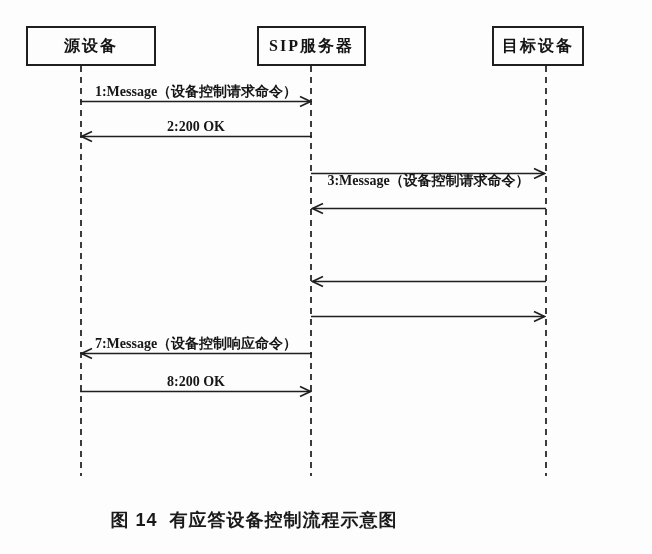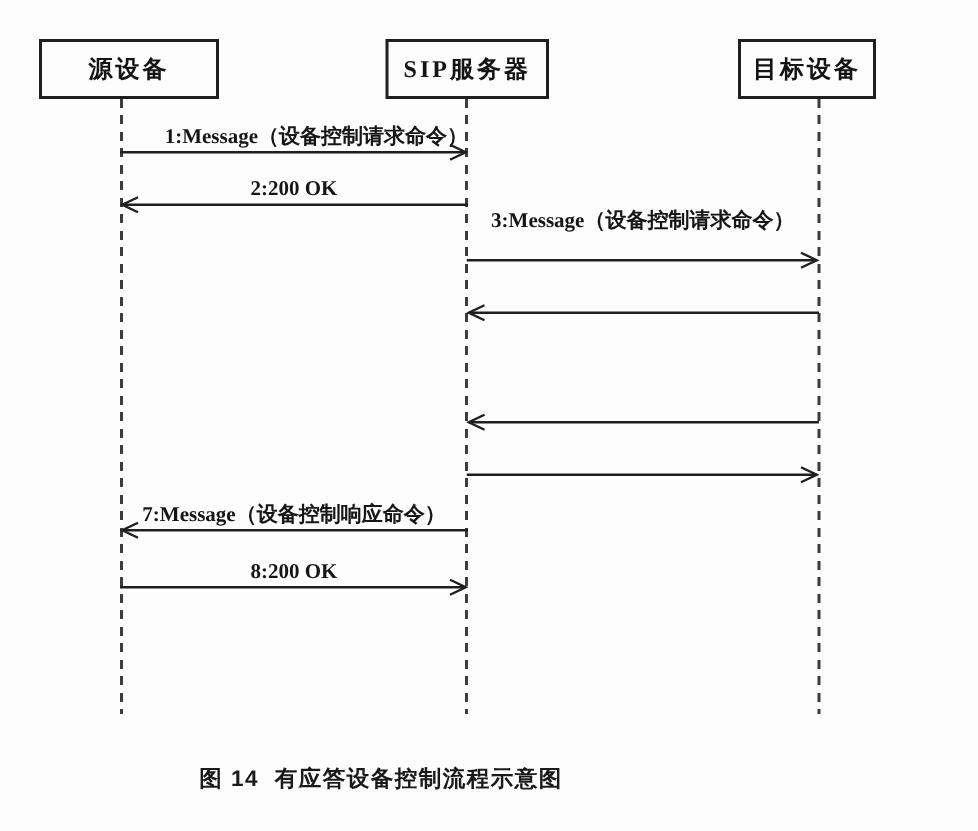--- a/index.html
+++ b/index.html
@@ -30,55 +30,55 @@
   }
   .arrow{position:absolute;height:13px;display:block;}
   .arrow line,.arrow polyline{
     stroke:#1f1f1f;stroke-width:1.6;fill:none;
     stroke-linecap:butt;stroke-linejoin:miter;
   }
   .caption{
     position:absolute;top:506px;left:0;width:508px;height:28px;line-height:28px;
     text-align:center;white-space:pre;
     font-family:"Liberation Sans","DejaVu Sans",sans-serif;
-    font-size:15px;font-weight:700;letter-spacing:1px;color:#1a1a1a;
+    font-size:18px;font-weight:700;letter-spacing:1px;color:#1a1a1a;
   }
 </style>
 </head>
 <body>
 
 <div class="canvas">
 
-  <div class="pbox" style="left:26px;width:120px;">
+  <div class="pbox" style="left:26px;width:130px;">
     <span>源设备</span>
   </div>
   <div class="pbox" style="left:257px;width:109px;">
     <span>SIP服务器</span>
   </div>
   <div class="pbox" style="left:492px;width:92px;">
     <span>目标设备</span>
   </div>
 
   <div class="lifeline" style="left:80px;"></div>
   <div class="lifeline" style="left:310px;"></div>
   <div class="lifeline" style="left:545px;"></div>
 
-  <div class="msg-label" style="left:80px;top:84px;width:232px;text-align:right;">1:Message（设备控制请求命令）</div>
+  <div class="msg-label" style="left:80px;top:84px;width:232px;">1:Message（设备控制请求命令）</div>
   <svg class="arrow" style="left:80px;top:95px;" width="232" height="13">
     <line x1="0" y1="6.5" x2="230.5" y2="6.5"></line>
     <polyline points="220,1.5 230.5,6.5 220,11.5"></polyline>
   </svg>
 
   <div class="msg-label" style="left:80px;top:119px;width:232px;">2:200 OK</div>
   <svg class="arrow" style="left:80px;top:130px;" width="232" height="13">
     <line x1="1.5" y1="6.5" x2="232" y2="6.5"></line>
     <polyline points="12,1.5 1.5,6.5 12,11.5"></polyline>
   </svg>
 
-  <div class="msg-label" style="left:311px;top:140px;width:235px;">3:Message（设备控制请求命令）</div>
+  <div class="msg-label" style="left:311px;top:173px;width:235px;">3:Message（设备控制请求命令）</div>
   <svg class="arrow" style="left:311px;top:167px;" width="235" height="13">
     <line x1="0" y1="6.5" x2="233.5" y2="6.5"></line>
     <polyline points="223,1.5 233.5,6.5 223,11.5"></polyline>
   </svg>
 
   <svg class="arrow" style="left:311px;top:202px;" width="235" height="13">
     <line x1="1.5" y1="6.5" x2="235" y2="6.5"></line>
     <polyline points="12,1.5 1.5,6.5 12,11.5"></polyline>
   </svg>
 

